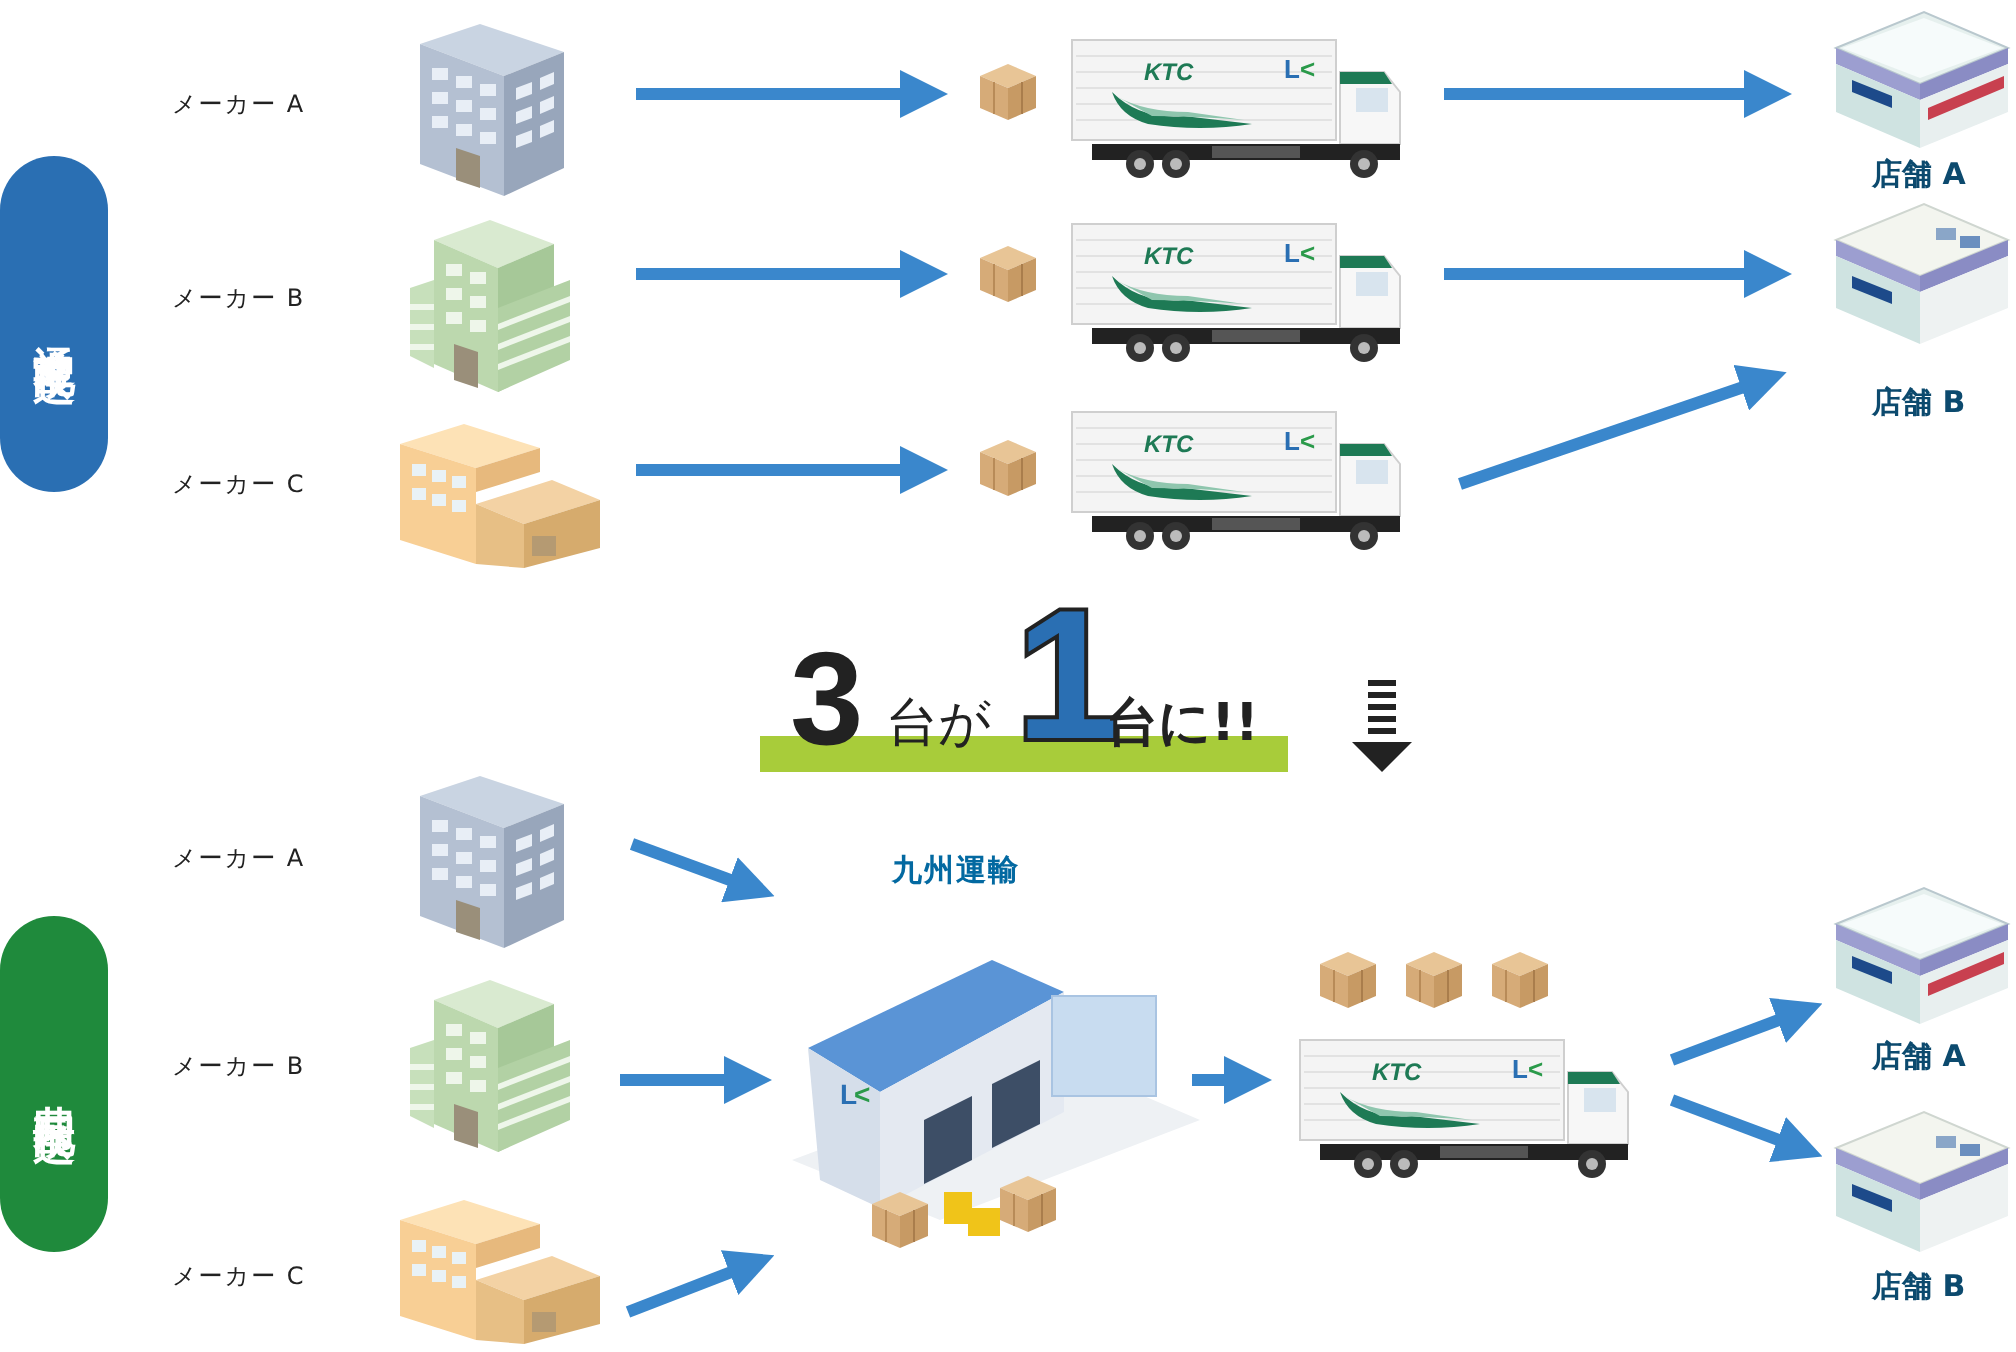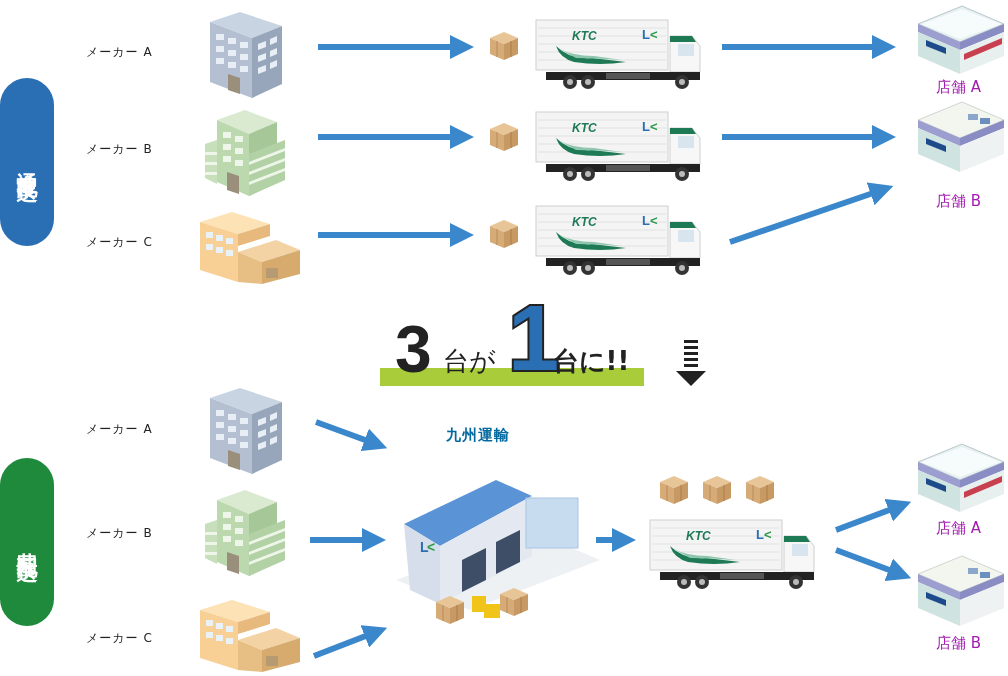--- a/index.html
+++ b/index.html
@@ -1,21 +1,21 @@
 <!DOCTYPE html>
 <html><head>
 <meta charset="utf-8">
 <style>
   html,body{margin:0;padding:0;background:#fff;}
   body{width:1008px;height:676px;position:relative;overflow:hidden;font-family:"DejaVu Sans","Liberation Sans",sans-serif;color:#222;}
   .pill{position:absolute;width:54px;height:168px;border-radius:27px;color:#fff;font-size:21px;font-weight:bold;display:flex;align-items:center;justify-content:center;writing-mode:vertical-rl;letter-spacing:3px;}
   .pill.blue{background:#2a6fb3;left:0;top:78px;}
   .pill.green{background:#1f8a3c;left:0;top:458px;}
   .label{position:absolute;font-size:12px;color:#222;letter-spacing:1px;}
-  .store-label{position:absolute;font-size:15px;color:#a21caf;font-weight:normal;}
+  .store-label{position:absolute;font-size:15px;color:#0c4a6e;font-weight:bold;}
   svg{position:absolute;left:0;top:0;}
   .greenbar{position:absolute;left:380px;top:368px;width:264px;height:18px;background:#a8cc3a;}
   .big3{position:absolute;left:395px;top:316px;font-size:66px;font-weight:900;font-family:"Liberation Sans",sans-serif;color:#222;line-height:1;}
   .dai1{position:absolute;left:443px;top:344px;font-size:26px;font-weight:normal;color:#222;}
   .big1{position:absolute;left:508px;top:292px;font-size:92px;font-weight:900;font-family:"Liberation Sans",sans-serif;color:#2a6fb3;line-height:1;-webkit-text-stroke:4px #222;paint-order:stroke fill;}
   .dai2{position:absolute;left:553px;top:344px;font-size:26px;font-weight:bold;color:#222;}
   .hub-label{position:absolute;left:446px;top:426px;font-size:15px;font-weight:bold;color:#0369a1;letter-spacing:1px;}
 </style>
 </head>
 <body>

